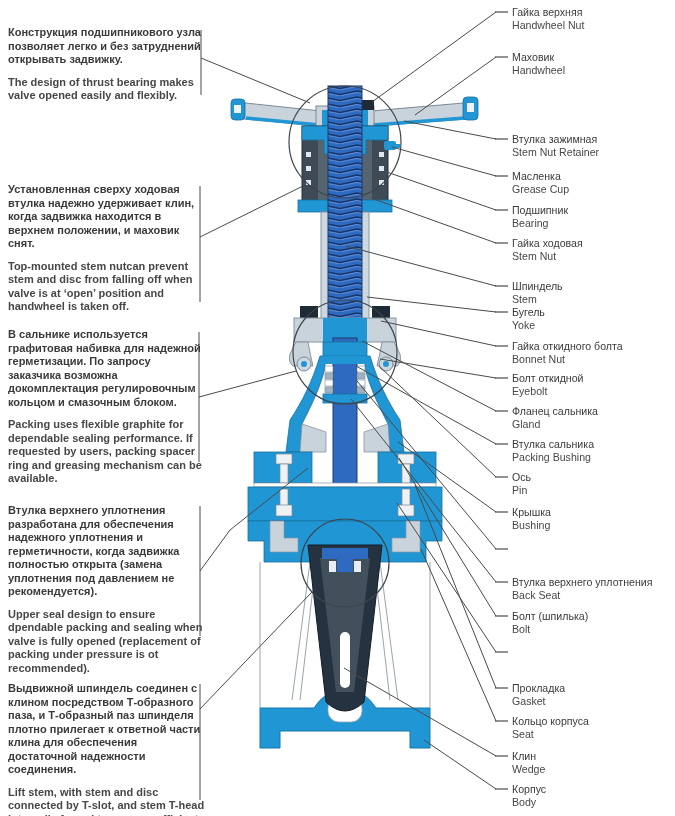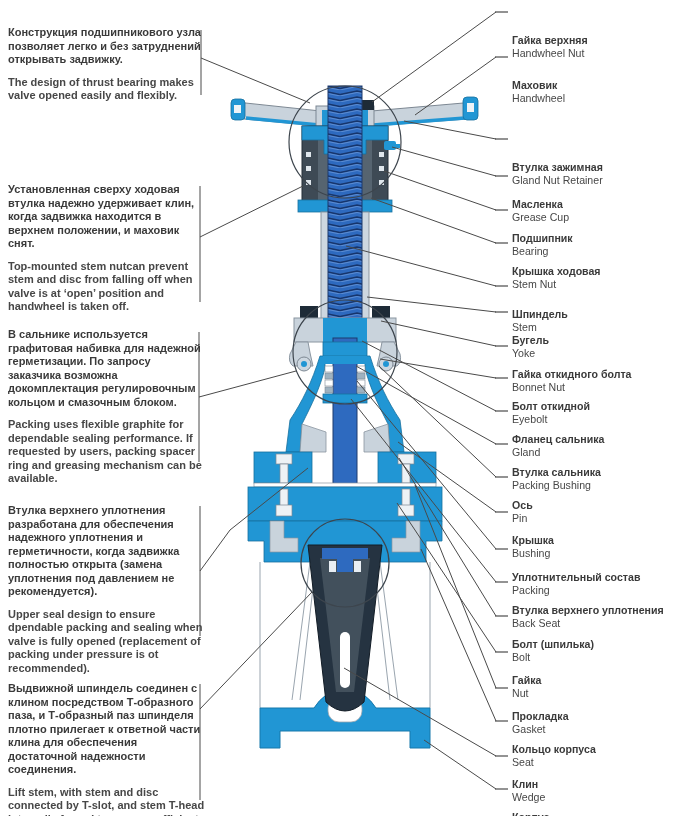--- a/index.html
+++ b/index.html
@@ -6,21 +6,21 @@
   #canvas{
     position:relative;width:675px;height:816px;background:#ffffff;overflow:hidden;
     font-family:"Liberation Sans", sans-serif;color:#3c3c3c;
   }
   #valve-svg{position:absolute;left:0;top:0;width:675px;height:816px;}
   .note{position:absolute;left:8px;width:198px;font-size:11px;line-height:13.5px;}
   .note p{margin:0 0 9px 0;}
   .note .ru{font-weight:700;color:#3a3a3a;}
   .note .en{font-weight:700;color:#474747;}
   .plabel{position:absolute;left:512px;width:163px;font-size:10.6px;line-height:13px;white-space:nowrap;}
-  .plabel .ru{font-weight:700;color:#3a3a3a;margin-top:28px;}
+  .plabel .ru{font-weight:400;color:#3a3a3a;}
   .plabel .en{font-weight:400;color:#474747;}
 </style>
 </head>
 <body>
 
 <div id="canvas">
 
   <svg id="valve-svg" viewBox="0 0 675 816" xmlns="http://www.w3.org/2000/svg">
     <defs>
       <pattern id="thr" x="0" y="0" width="34" height="6" patternUnits="userSpaceOnUse">
@@ -245,32 +245,32 @@
   <div class="plabel" style="top:6px">
       <div class="ru">Гайка верхняя</div>
       <div class="en">Handwheel Nut</div>
     </div>
   <div class="plabel" style="top:51px">
       <div class="ru">Маховик</div>
       <div class="en">Handwheel</div>
     </div>
   <div class="plabel" style="top:133px">
       <div class="ru">Втулка зажимная</div>
-      <div class="en">Gland Nut Retainer</div>
+      <div class="en">Stem Nut Retainer</div>
     </div>
   <div class="plabel" style="top:170px">
       <div class="ru">Масленка</div>
       <div class="en">Grease Cup</div>
     </div>
   <div class="plabel" style="top:204px">
       <div class="ru">Подшипник</div>
       <div class="en">Bearing</div>
     </div>
   <div class="plabel" style="top:237px">
-      <div class="ru">Крышка ходовая</div>
+      <div class="ru">Гайка ходовая</div>
       <div class="en">Stem Nut</div>
     </div>
   <div class="plabel" style="top:280px">
       <div class="ru">Шпиндель</div>
       <div class="en">Stem</div>
     </div>
   <div class="plabel" style="top:306px">
       <div class="ru">Бугель</div>
       <div class="en">Yoke</div>
     </div>
@@ -291,36 +291,28 @@
       <div class="en">Pin</div>
     </div>
   <div class="plabel" style="top:438px">
       <div class="ru">Втулка сальника</div>
       <div class="en">Packing Bushing</div>
     </div>
   <div class="plabel" style="top:506px">
       <div class="ru">Крышка</div>
       <div class="en">Bushing</div>
     </div>
-  <div class="plabel" style="top:543px">
-      <div class="ru">Уплотнительный состав</div>
-      <div class="en">Packing</div>
-    </div>
   <div class="plabel" style="top:576px">
       <div class="ru">Втулка верхнего уплотнения</div>
       <div class="en">Back Seat</div>
     </div>
   <div class="plabel" style="top:610px">
       <div class="ru">Болт (шпилька)</div>
       <div class="en">Bolt</div>
     </div>
-  <div class="plabel" style="top:646px">
-      <div class="ru">Гайка</div>
-      <div class="en">Nut</div>
-    </div>
   <div class="plabel" style="top:682px">
       <div class="ru">Прокладка</div>
       <div class="en">Gasket</div>
     </div>
   <div class="plabel" style="top:715px">
       <div class="ru">Кольцо корпуса</div>
       <div class="en">Seat</div>
     </div>
   <div class="plabel" style="top:750px">
       <div class="ru">Клин</div>

